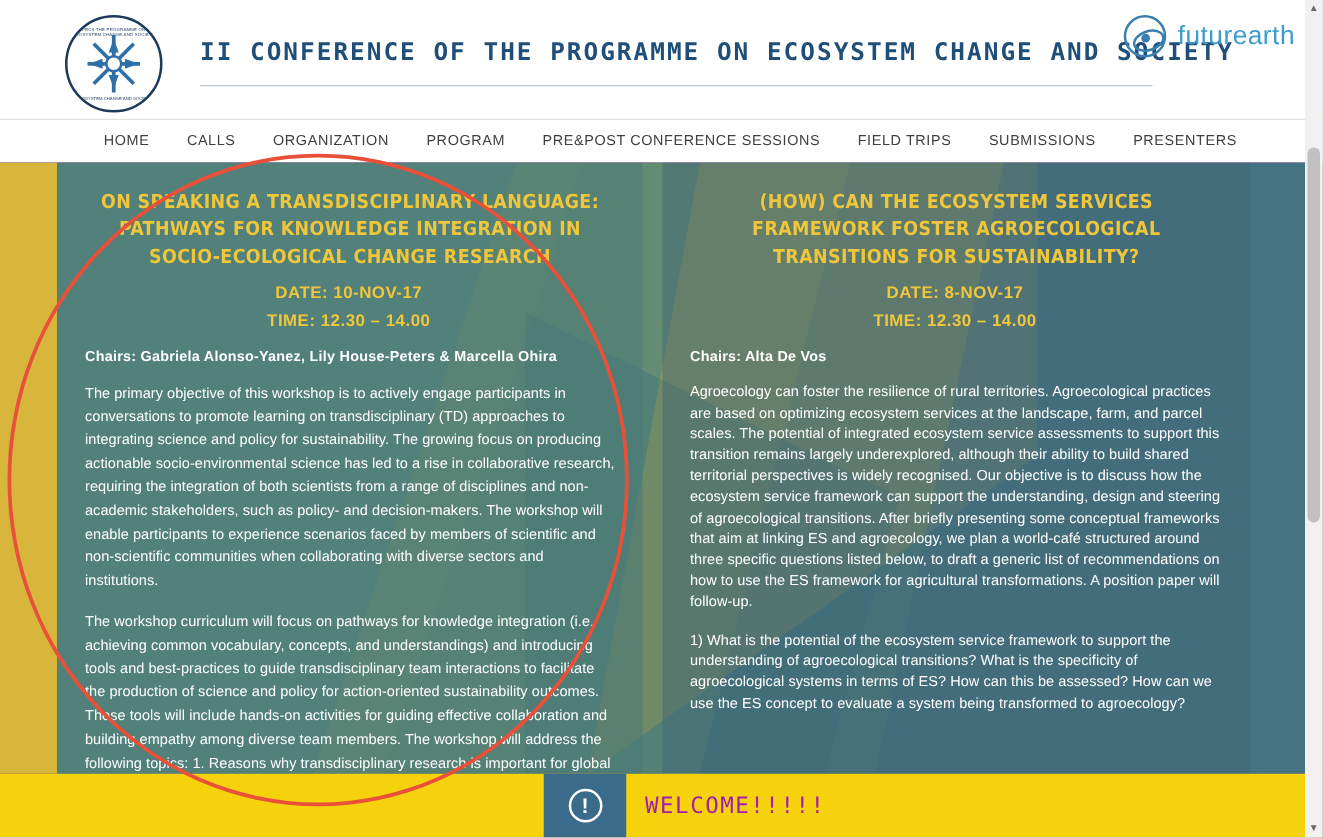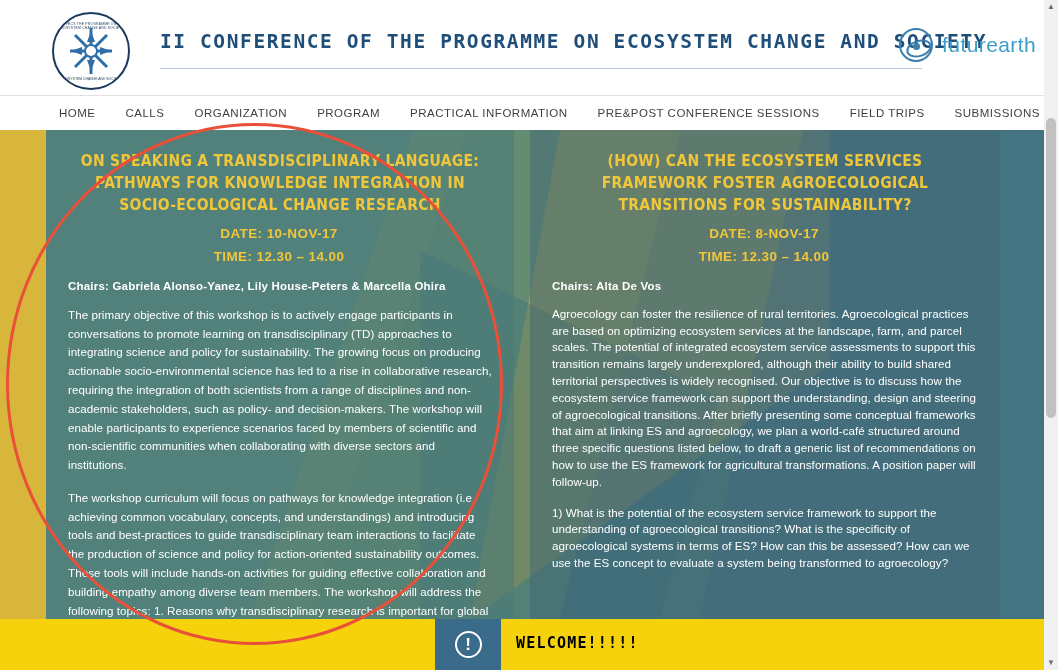--- a/index.html
+++ b/index.html
@@ -72,21 +72,21 @@
   }
   .title-rule {
     position: absolute;
     left: 160px; top: 68px;
     width: 762px;
     height: 1px;
     background: #b9c7d4;
   }
   .fe-logo {
     position: absolute;
-    right: 22px; top: 28px;
+    right: 22px; top: 12px;
     display: flex;
     align-items: center;
     gap: 9px;
   }
   .fe-mark {
     width: 34px; height: 34px;
     border-radius: 50%;
     border: 2px solid #3b7fae;
     position: relative;
     flex: none;
@@ -116,21 +116,21 @@
   }
 
   
   .nav {
     position: absolute;
     left: 0; top: 96px;
     width: 964px; height: 34px;
     background: #ffffff;
     display: flex;
     align-items: center;
-    padding-left: 44px;
+    padding-left: 68px;
     gap: 0;
   }
   .nav-item {
     font-size: 11.5px;
     color: #3f3f3f;
     letter-spacing: .5px;
     padding: 4px 15px;
     white-space: nowrap;
     cursor: pointer;
   }
@@ -283,23 +283,23 @@
     font-size: 17px;
     font-weight: bold;
     display: flex;
     align-items: center;
     justify-content: center;
     line-height: 1;
   }
   .welcome-text {
     position: absolute;
     left: 516px; top: 15px;
-    font-size: 15px;
-    font-weight: bold;
-    color: #000000;
+    font-size: 18px;
+    font-weight: normal;
+    color: #a21caf;
     letter-spacing: 1.2px;
     font-family: "DejaVu Sans Mono", monospace;
   }
 
   
   .scrollbar {
     position: absolute;
     right: 0; top: 0;
     width: 14px; height: 670px;
     background: #f1f1f1;
@@ -357,21 +357,20 @@
       <div class="fe-mark"></div>
       <div class="fe-word">futurearth</div>
     </div>
   </div>
 
   <div class="nav">
     <div class="nav-item">HOME</div>
     <div class="nav-item">CALLS</div>
     <div class="nav-item">ORGANIZATION</div>
     <div class="nav-item">PROGRAM</div>
-    <div class="nav-item">PRACTICAL INFORMATION</div>
     <div class="nav-item">PRE&amp;POST CONFERENCE SESSIONS</div>
     <div class="nav-item">FIELD TRIPS</div>
     <div class="nav-item">SUBMISSIONS</div>
     <div class="nav-item">PRESENTERS</div>
 
   </div>
 
   <div class="canvas">
     <div class="bg-yellow-l"></div>
     <div class="bg-teal"></div>

